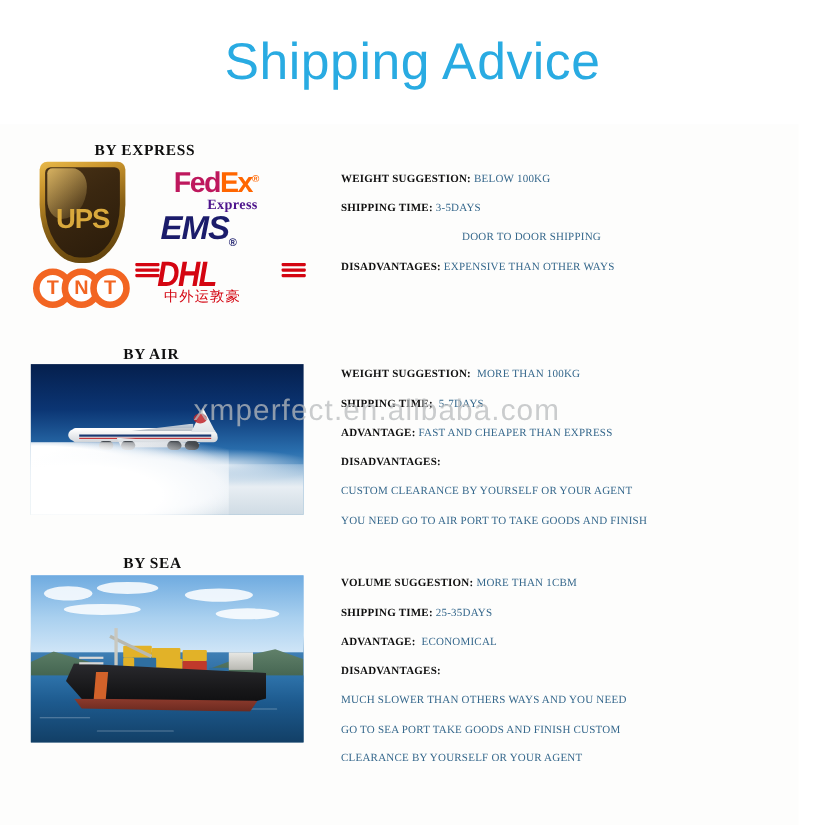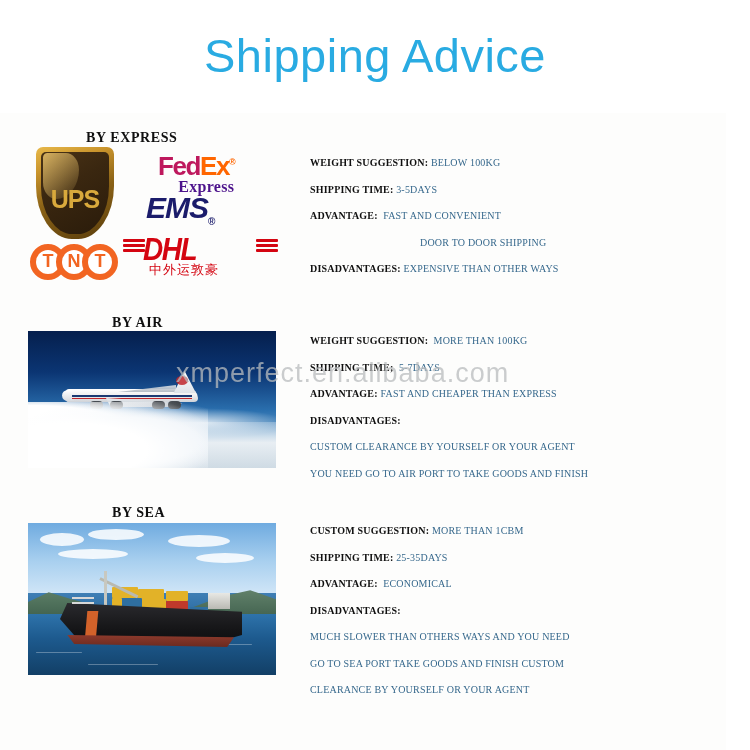--- a/index.html
+++ b/index.html
@@ -61,21 +61,21 @@
     color:#F26522;}
   .tnt .l1{left:0;} .tnt .l2{left:26px;} .tnt .l3{left:52px;}
 
   
   .fedex{position:absolute;left:130px;top:4px;}
   .fedex .w{font-family:"Liberation Sans",sans-serif;font-weight:bold;
     font-size:26px;letter-spacing:-1.4px;line-height:26px;}
   .fedex .fed{color:#be185d;} .fedex .ex{color:#FF6600;}
   .fedex .reg{font-size:9px;color:#FF6600;vertical-align:super;}
   .fedex .sub{text-align:right;font-family:"Liberation Serif",serif;
-    font-weight:bold;font-size:16px;color:#4D148C;margin-top:-1px;
+    font-weight:bold;font-size:13px;color:#4D148C;margin-top:-1px;
     letter-spacing:.3px;}
 
   
   .ems{position:absolute;left:118px;top:48px;
     font-family:"Liberation Sans",sans-serif;font-style:italic;font-weight:bold;
     font-size:30px;color:#1B1C6B;letter-spacing:-1px;line-height:30px;}
   .ems .reg{font-size:10px;vertical-align:sub;font-style:normal;}
 
   
   .dhl{position:absolute;left:95px;top:88px;width:155px;height:48px;}
@@ -226,21 +226,20 @@
           <i></i>
         </div>
       <div class="word">DHL</div>
       <div class="cn">中外运敦豪</div>
     </div>
   </div>
 
   <div class="txtcol" style="top:150px;">
     <div class="line"><span class="k">WEIGHT SUGGESTION:</span> <span class="v">BELOW 100KG</span></div>
     <div class="line"><span class="k">SHIPPING TIME:</span> <span class="v">3-5DAYS</span></div>
-    <div class="line"><span class="k">ADVANTAGE:</span>&nbsp; <span class="v">FAST AND CONVENIENT</span></div>
     <div class="line ind"><span class="v">DOOR TO DOOR SHIPPING</span></div>
     <div class="line"><span class="k">DISADVANTAGES:</span> <span class="v">EXPENSIVE THAN OTHER WAYS</span></div>
   </div>
 
   <div class="sec-label" style="left:112px;top:315px;">BY AIR</div>
 
   <div class="air">
     <div class="haze"></div>
     <div class="plane">
       <div class="fus"></div>
@@ -305,21 +304,21 @@
       <div class="house"></div>
       <div class="hull"></div>
       <div class="band"></div>
       <div class="band2"></div>
       <div class="orange"></div>
       <div class="boot"></div>
     </div>
   </div>
 
   <div class="txtcol" style="top:518px;">
-    <div class="line"><span class="k">CUSTOM SUGGESTION:</span> <span class="v">MORE THAN 1CBM</span></div>
+    <div class="line"><span class="k">VOLUME SUGGESTION:</span> <span class="v">MORE THAN 1CBM</span></div>
     <div class="line"><span class="k">SHIPPING TIME:</span> <span class="v">25-35DAYS</span></div>
     <div class="line"><span class="k">ADVANTAGE:</span>&nbsp; <span class="v">ECONOMICAL</span></div>
     <div class="line"><span class="k">DISADVANTAGES:</span></div>
     <div class="line cont">MUCH SLOWER THAN OTHERS WAYS AND YOU NEED</div>
     <div class="line cont">GO TO  SEA PORT  TAKE GOODS  AND FINISH   CUSTOM</div>
     <div class="line cont">CLEARANCE  BY YOURSELF  OR YOUR AGENT</div>
   </div>
 
   <div class="wm-mid">xmperfect.en.alibaba.com</div>
 

